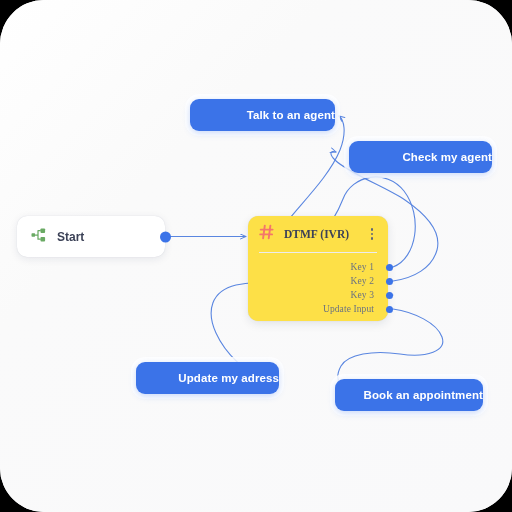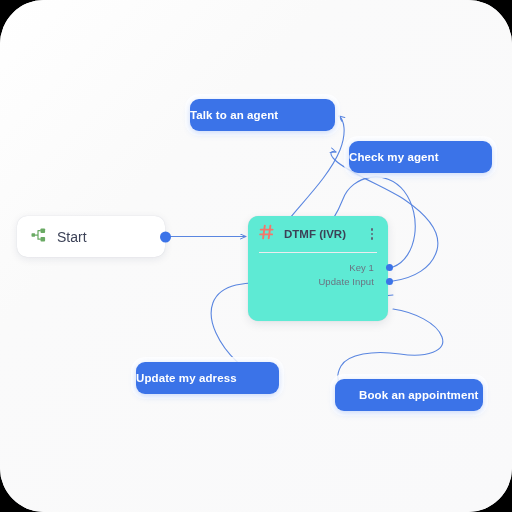--- a/index.html
+++ b/index.html
@@ -52,21 +52,21 @@
   }
 
   
   .pill {
     position: absolute;
     background: #3b73e8;
     color: #ffffff;
     border-radius: 9px;
     display: flex;
     align-items: center;
-    justify-content: flex-start;
+    justify-content: flex-end;
     font-size: 11.5px;
     font-weight: 600;
     letter-spacing: 0.1px;
     box-shadow: 0 2px 7px rgba(59,115,232,0.28),
                 0 0 0 5px rgba(255,255,255,0.85);
     box-sizing: border-box;
     cursor: pointer;
     user-select: none;
   }
 
@@ -89,39 +89,40 @@
     display: flex;
     align-items: center;
     padding-left: 14px;
     box-sizing: border-box;
     box-shadow: 0 2px 8px rgba(23,36,73,0.09),
                 0 0 1px rgba(23,36,73,0.16);
     cursor: pointer;
   }
 
   #start-node .node-title {
-    font-size: 14px;
-    font-weight: 400;
+    font-size: 12px;
+    font-weight: 700;
     color: #3c4257;
     margin-left: 10px;
   }
 
   
   #dtmf-node {
     position: absolute;
     left: 248px;
     top: 216px;
     width: 140px;
     height: 105px;
-    background: #5eead4;
+    background: #fde047;
     border-radius: 10px;
     box-shadow: 0 3px 10px rgba(23,36,73,0.10),
                 0 0 1px rgba(23,36,73,0.16);
     box-sizing: border-box;
     cursor: pointer;
+    font-family: Liberation Serif, serif;
   }
 
   .dtmf-header {
     height: 36px;
     display: flex;
     align-items: center;
     padding: 0 9px 0 11px;
     box-sizing: border-box;
   }
 
@@ -274,20 +275,28 @@
             <i></i>
         </span>
       </div>
       <div class="dtmf-divider"></div>
       <div class="outputs">
         <div class="output-row">
           <span class="output-label">Key 1</span>
           <span class="port"></span>
         </div>
         <div class="output-row">
+          <span class="output-label">Key 2</span>
+          <span class="port"></span>
+        </div>
+        <div class="output-row">
+          <span class="output-label">Key 3</span>
+          <span class="port"></span>
+        </div>
+        <div class="output-row">
           <span class="output-label">Update Input</span>
           <span class="port"></span>
         </div>
       </div>
     </div>
 
     <div class="pill" id="pill-talk">
       <span class="pill-label">Talk to an agent</span>
     </div>
 

